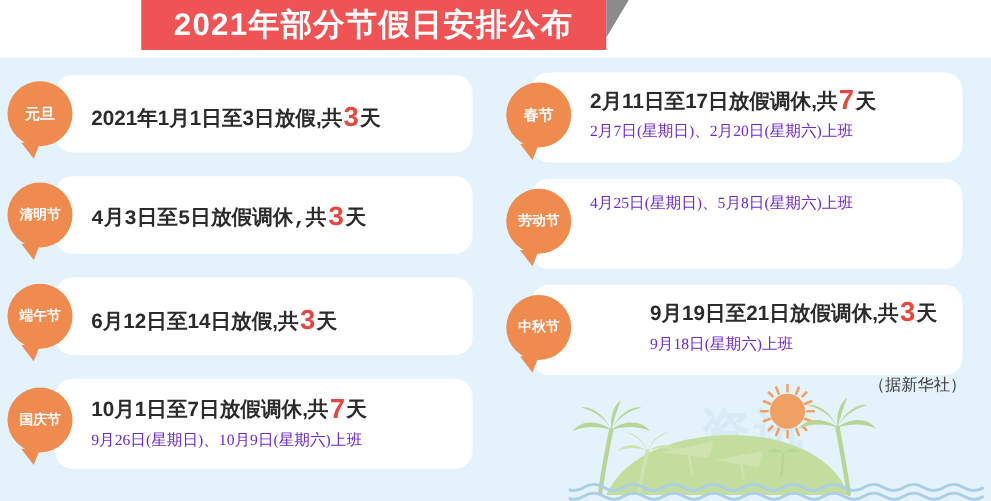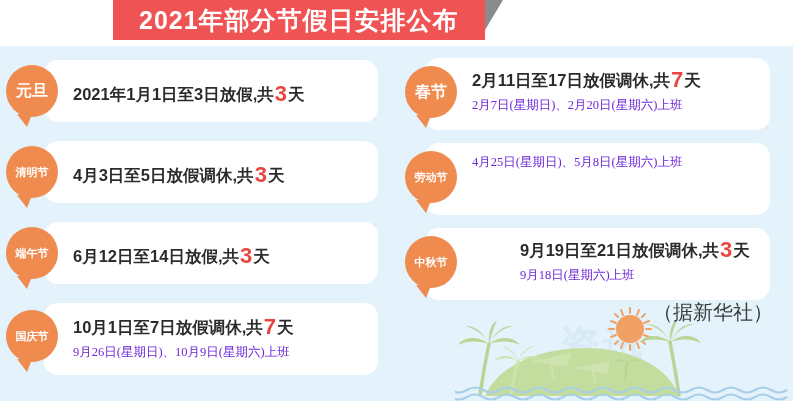--- a/index.html
+++ b/index.html
@@ -90,21 +90,21 @@
     height: 52px;
     border-radius: 50%;
     background: #ef8b4f;
     display: flex;
     align-items: center;
     justify-content: center;
     z-index: 4;
   }
   .badge .badge-label {
     color: #ffffff;
-    font-size: 16px;
+    font-size: 12px;
     font-weight: bold;
     letter-spacing: 0px;
     white-space: nowrap;
     line-height: 1;
   }
   .badge .badge-label.narrow {
     font-size: 11px;
   }
   .badge::after {
     content: "";
@@ -151,34 +151,34 @@
     font-size: 12.5px;
     color: #6d28d9;
     font-family: "Liberation Serif", "DejaVu Serif", serif;
     white-space: nowrap;
     line-height: 1.35;
     margin-top: 3px;
   }
 
   
   .entry-text.tl1 { left: 73px; top: 80px; }
-  .entry-text.tl2 { left: 73px; top: 161px; }
+  .entry-text.tl2 { left: 73px; top: 161px; font-family: Liberation Mono, monospace; }
   .entry-text.tl3 { left: 73px; top: 242px; }
   .entry-text.tl4 { left: 73px; top: 313px; }
   
   .entry-text.tr1 { left: 472px; top: 66px; }
   .entry-text.tr2 { left: 472px; top: 151px; }
   .entry-text.tr3 { left: 472px; top: 236px; margin-left: 48px; }
 
   
   .source-note {
     position: absolute;
     right: 20px;
     top: 299px;
-    font-size: 20px;
+    font-size: 13px;
     color: #3c3c3c;
     font-family: Liberation Mono, monospace;
     z-index: 5;
     white-space: nowrap;
   }
 
   
   .beach {
     position: absolute;
     left: 455px;

